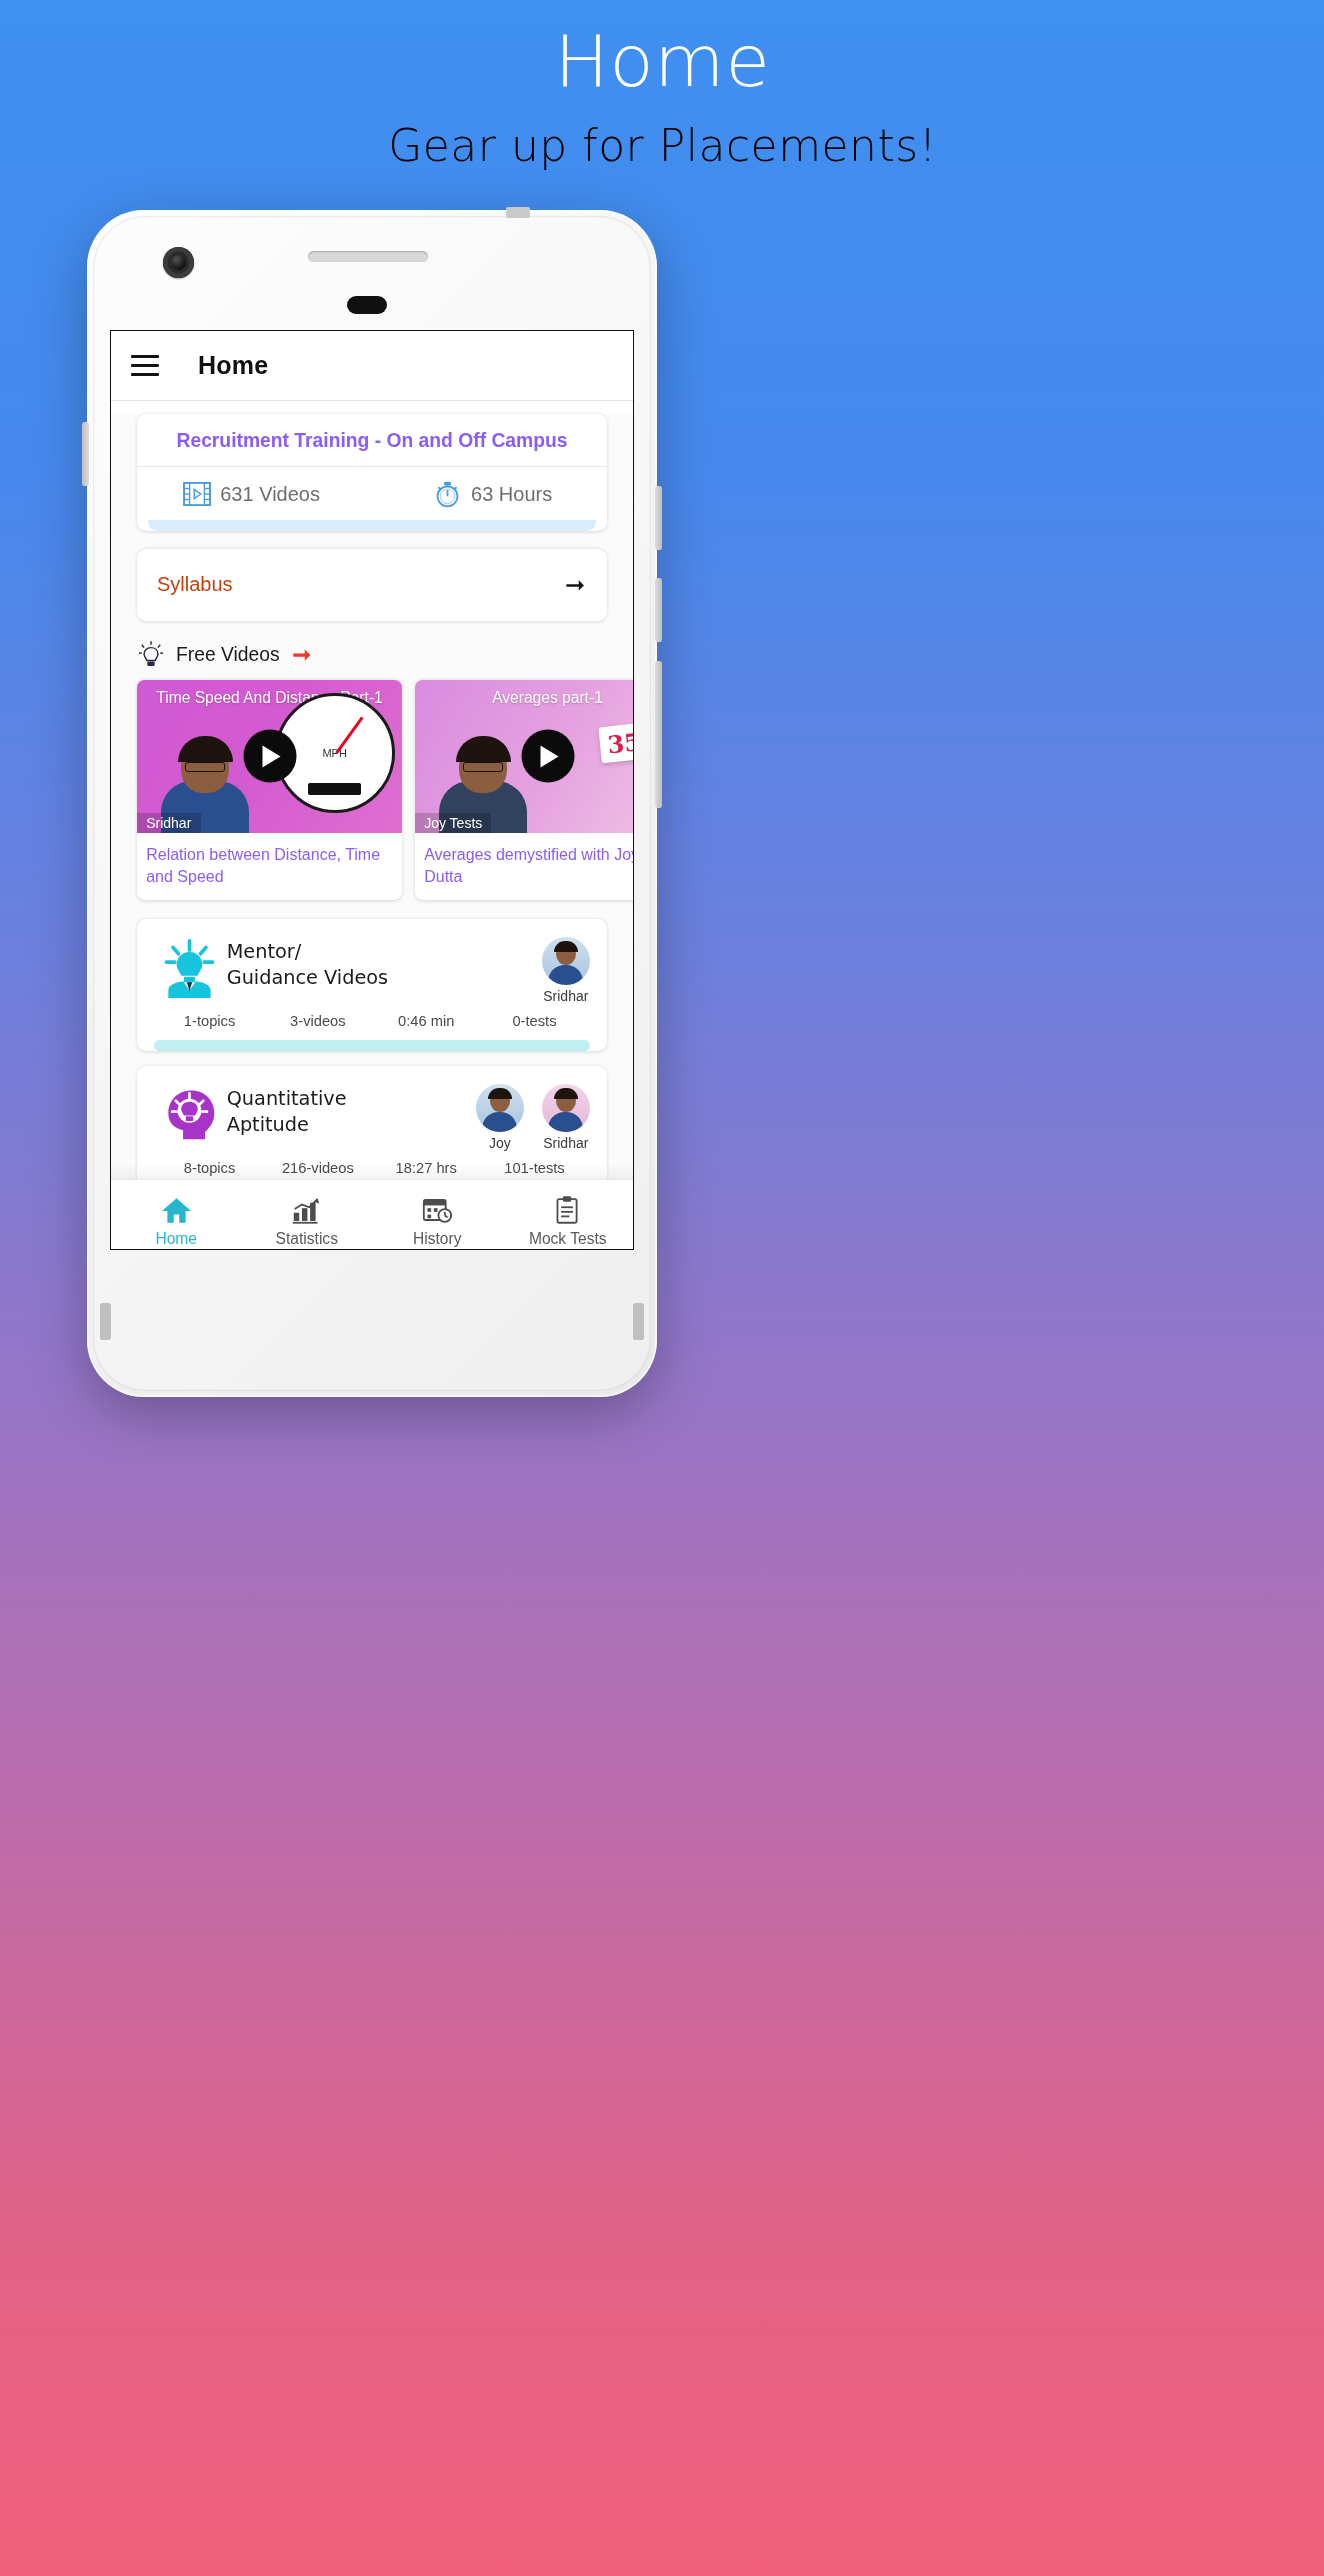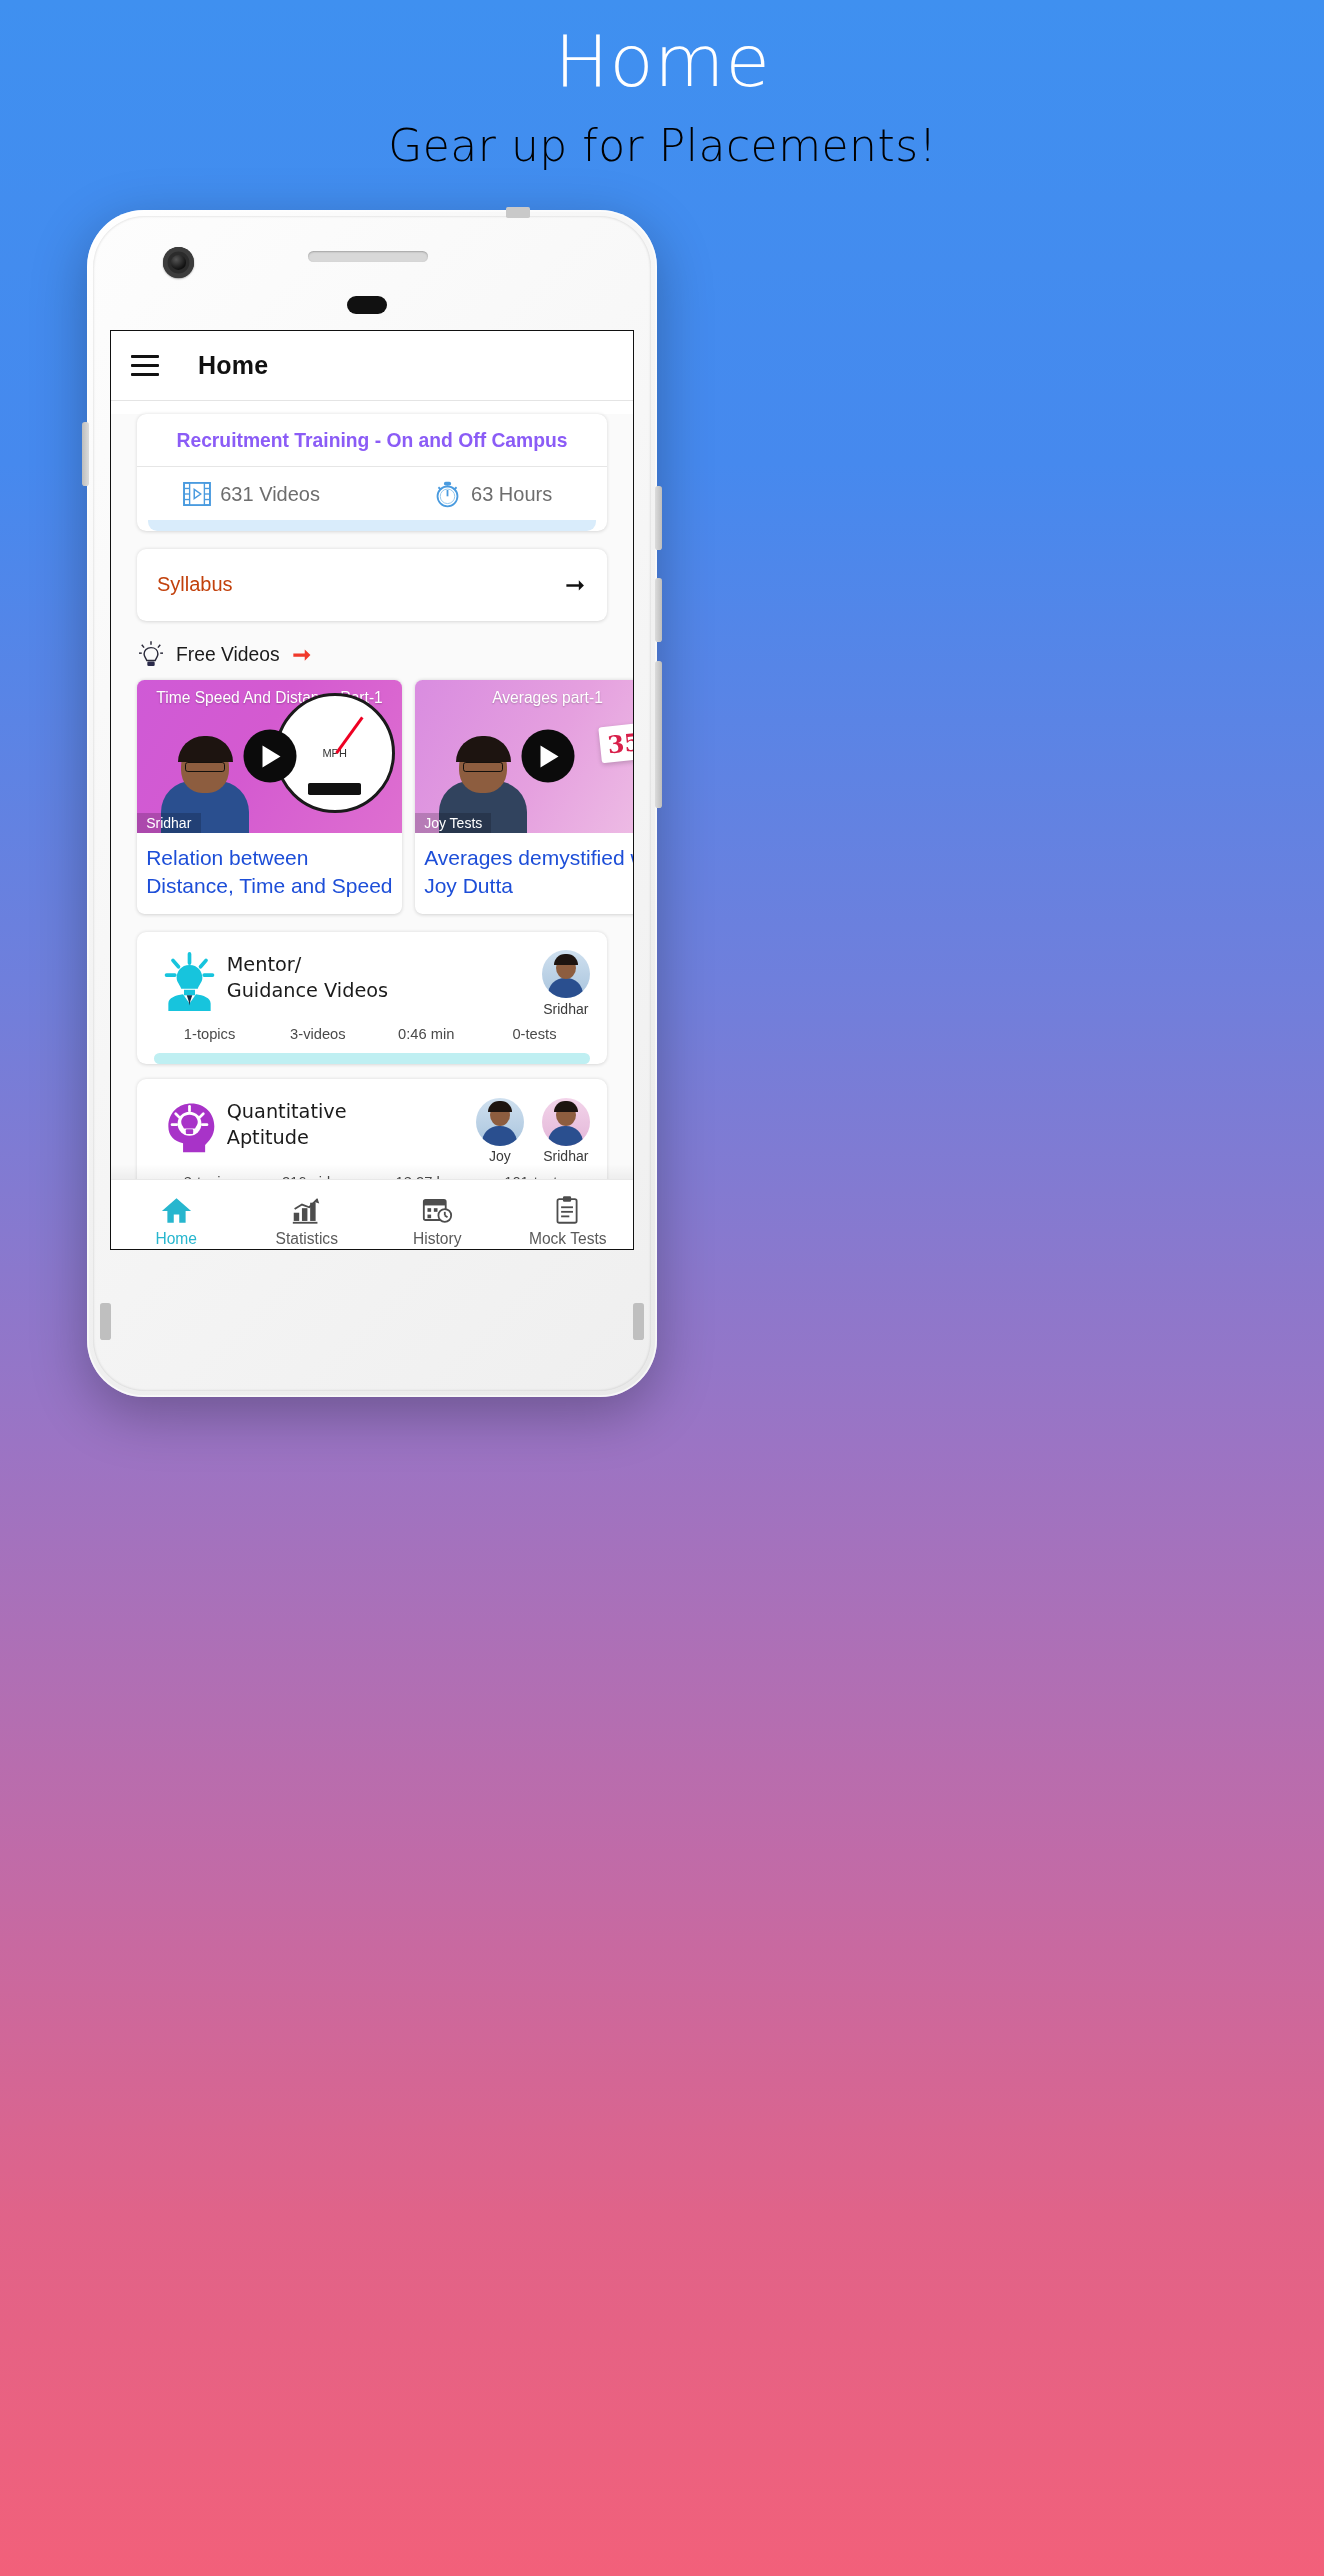--- a/index.html
+++ b/index.html
@@ -154,21 +154,21 @@
   .num357 { position:absolute; right:14.7px; top:44px; color:#d81f4a; font-size:24px; font-weight:700; font-family:"DejaVu Serif", serif; background:#fff; padding:3.7px 7.4px; border-radius:2.8px; transform:rotate(-6deg); box-shadow:0 1.8px 5.5px rgba(0,0,0,0.2); }
   .play-btn {
     position:absolute; left:50%; top:50%; transform:translate(-50%,-50%);
     width:53px; height:53px; border-radius:50%; background:#0b0b0b;
     display:flex; align-items:center; justify-content:center;
   }
   .play-btn::after {
     content:""; border-left:18.4px solid #fff; border-top:11px solid transparent;
     border-bottom:11px solid transparent; margin-left:4.6px;
   }
-  .vid-caption { padding: 11px 9.2px 13px 9.2px; font-size:21px; color:#1d4ed8; line-height:1.35; }
+  .vid-caption { padding: 11px 9.2px 13px 9.2px; font-size:16px; color:#8b5cf6; line-height:1.35; }
 
   
   .course {
     display:flex; align-items:flex-start; padding: 16.6px 14.7px 0 14.7px; position:relative;
   }
   .course-icon { width: 75px; flex:0 0 75px; display:flex; align-items:center; justify-content:center; padding-top:3.7px; }
   .course-title { font-size:19.3px; color:#1b1b1b; line-height:1.34; flex:1; padding-top:3.7px; font-family:"DejaVu Sans", sans-serif; }
   .avatars { display:flex; gap:13px; padding-top:1.8px; }
   .avatar-wrap { text-align:center; width:53px; }
   .avatar {

